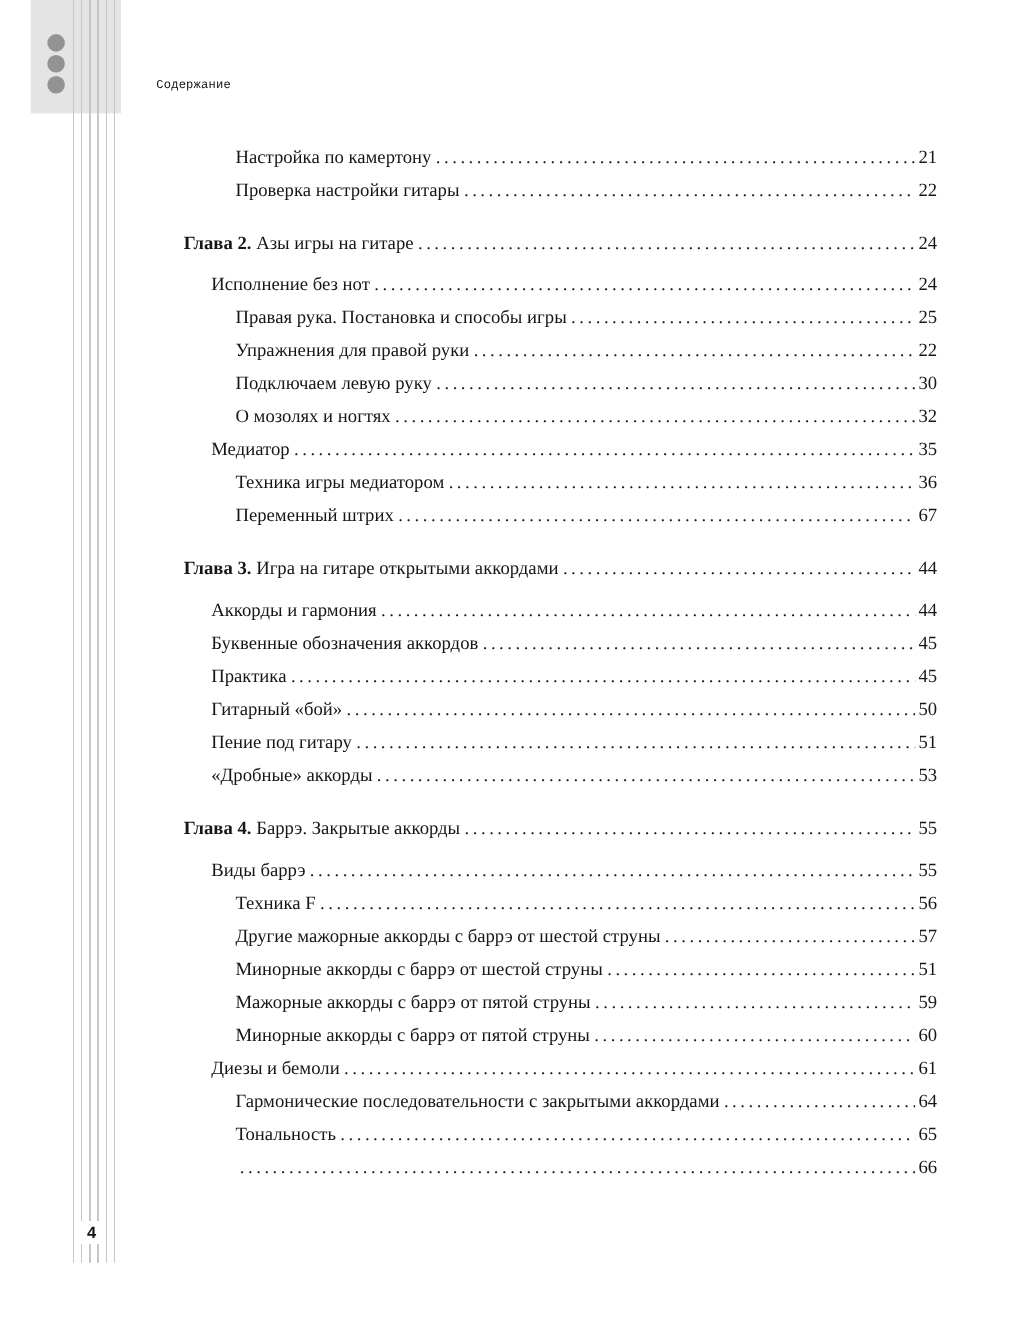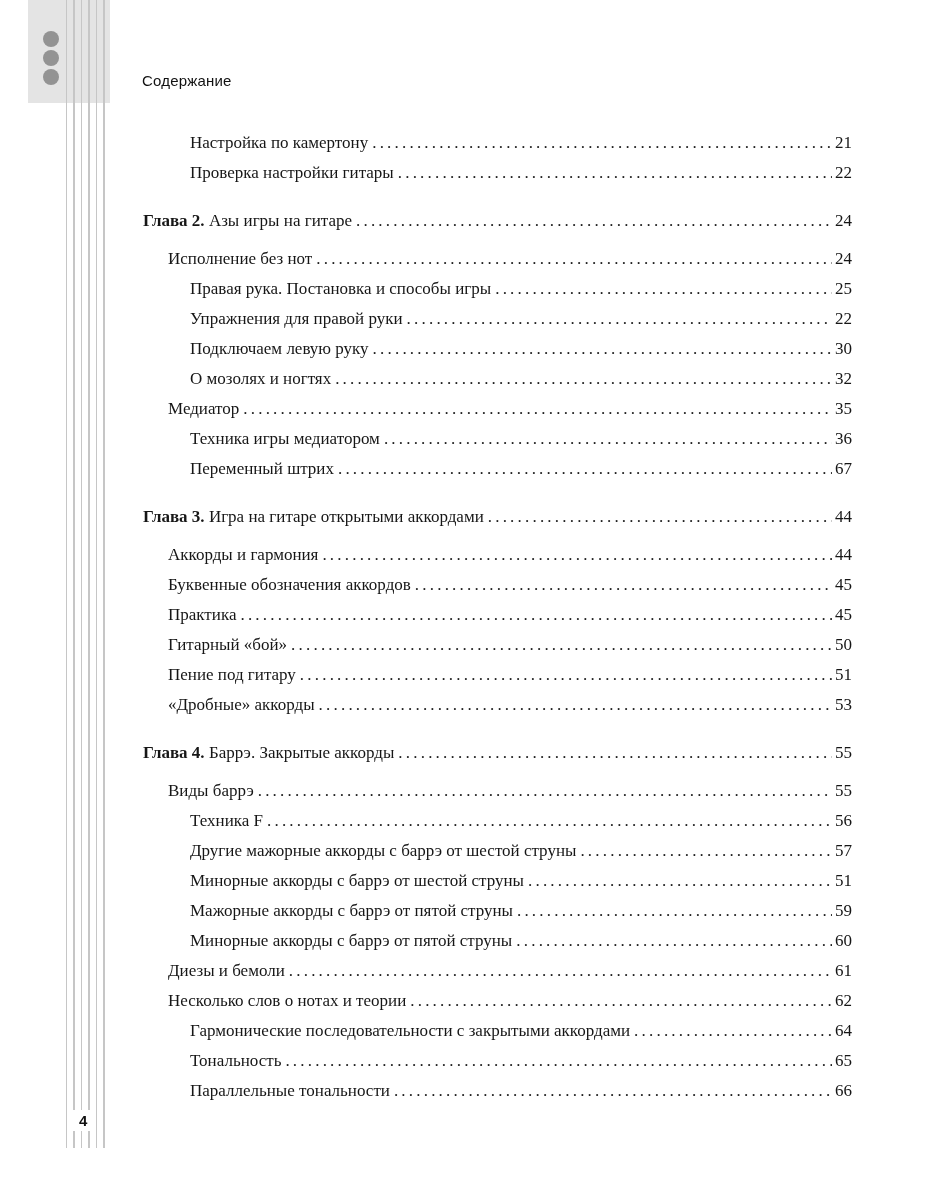--- a/index.html
+++ b/index.html
@@ -51,41 +51,42 @@
     height: 16px;
     border-radius: 50%;
     background: #939393;
   }
 
   
   .header {
     position: absolute;
     left: 142px;
     top: 72px;
-    font-family: Liberation Sans, sans-serif;
-    font-size: 15px;
+    font-family: Liberation Mono, monospace;
+    font-size: 11px;
     font-weight: 500;
     color: #111111;
     letter-spacing: 0.2px;
   }
 
   
   .toc {
     position: absolute;
     left: 143px;
     top: 128px;
     width: 709px;
     font-size: 17px;
   }
   .row {
     display: flex;
     align-items: flex-end;
     height: 30px;
     line-height: 30px;
     white-space: nowrap;
+    margin-left: 24px;
   }
   .row.chapter {
     margin-top: 18px;
     margin-bottom: 8px;
   }
   .row.level-1 { padding-left: 25px; }
   .row.level-2 { padding-left: 47px; }
   .row .title {
     flex: 0 0 auto;
     white-space: nowrap;
@@ -260,37 +261,31 @@
       <div class="row level-2">
         <span class="title">Минорные аккорды с баррэ от пятой струны</span>
         <span class="leader"></span>
         <span class="pnum">60</span>
       </div>
       <div class="row level-1">
         <span class="title">Диезы и бемоли</span>
         <span class="leader"></span>
         <span class="pnum">61</span>
       </div>
-      <div class="row level-1">
-        <span class="title">Несколько слов о нотах и теории</span>
-        <span class="leader"></span>
-        <span class="pnum">62</span>
-      </div>
       <div class="row level-2">
         <span class="title">Гармонические последовательности с закрытыми аккордами</span>
         <span class="leader"></span>
         <span class="pnum">64</span>
       </div>
       <div class="row level-2">
         <span class="title">Тональность</span>
         <span class="leader"></span>
         <span class="pnum">65</span>
       </div>
       <div class="row level-2">
-        <span class="title">Параллельные тональности</span>
         <span class="leader"></span>
         <span class="pnum">66</span>
       </div>
     </div>
 
   <div class="folio">4</div>
 
 </div>
 
 </body></html>

